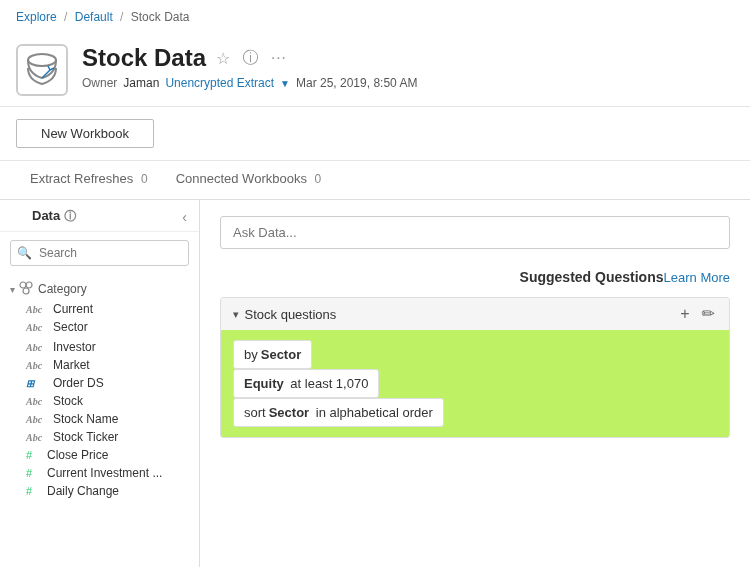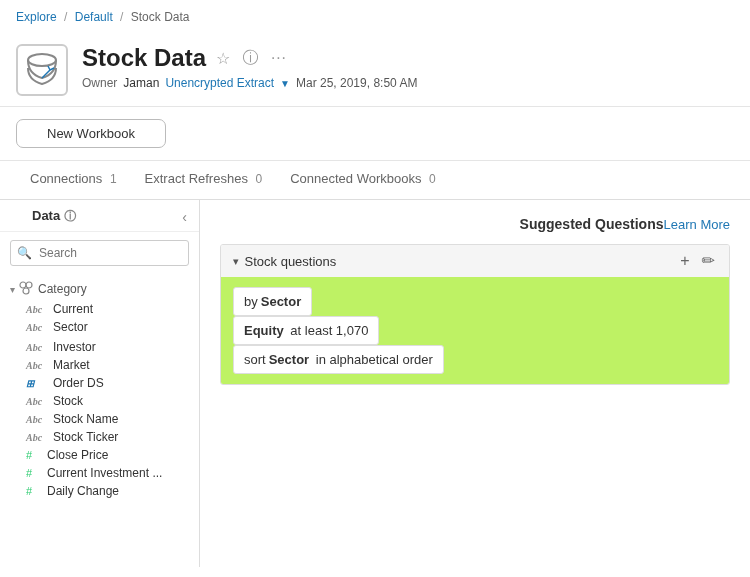--- a/index.html
+++ b/index.html
@@ -84,24 +84,24 @@
     .header-meta .date { color: #555; }
 
     
     .new-workbook-area {
       padding: 12px 16px;
       border-bottom: 1px solid #e5e5e5;
     }
     .new-workbook-btn {
       border: 1px solid #bbb;
       background: #fff;
-      padding: 6px 30px;
-      font-size: 13px;
-      color: #333;
-      border-radius: 7px;
+      padding: 6px 24px;
+      font-size: 13px;
+      color: #333;
+      border-radius: 2px;
       cursor: pointer;
     }
 
     
     .tabs {
       display: flex;
       align-items: center;
       padding: 0 16px;
       border-bottom: 1px solid #ddd;
       gap: 0;
@@ -369,21 +369,20 @@
       <span class="date">Mar 25, 2019, 8:50 AM</span>
     </div>
   </div>
 </div>
 
 <div class="new-workbook-area">
   <button class="new-workbook-btn">New Workbook</button>
 </div>
 
 <div class="tabs">
-  <div class="tab">Connections <span class="badge">1</span></div>
   <div class="tab">Extract Refreshes <span class="badge">0</span></div>
   <div class="tab">Connected Workbooks <span class="badge">0</span></div>
 </div>
 
 <div class="main-content">
 
   <div class="sidebar">
     <div class="sidebar-header">
       <div class="sidebar-header-title">
         <span>Data</span>
@@ -456,20 +455,23 @@
       </div>
       <div class="tree-item">
         <span class="type-hash">#</span>
         <span>Daily Change</span>
       </div>
     </div>
   </div>
 
   <div class="right-panel">
 
+    <div class="ask-data-input-wrap">
+      <input class="ask-data-input" type="text" placeholder="Ask Data..." style="">
+    </div>
 
     <div class="suggested-header">
       <span class="suggested-title">Suggested Questions</span>
       <a class="learn-more-link">Learn More</a>
     </div>
 
     <div class="accordion">
       <div class="accordion-header">
         <div class="accordion-header-left">
           <span class="accordion-chevron">▾</span>

